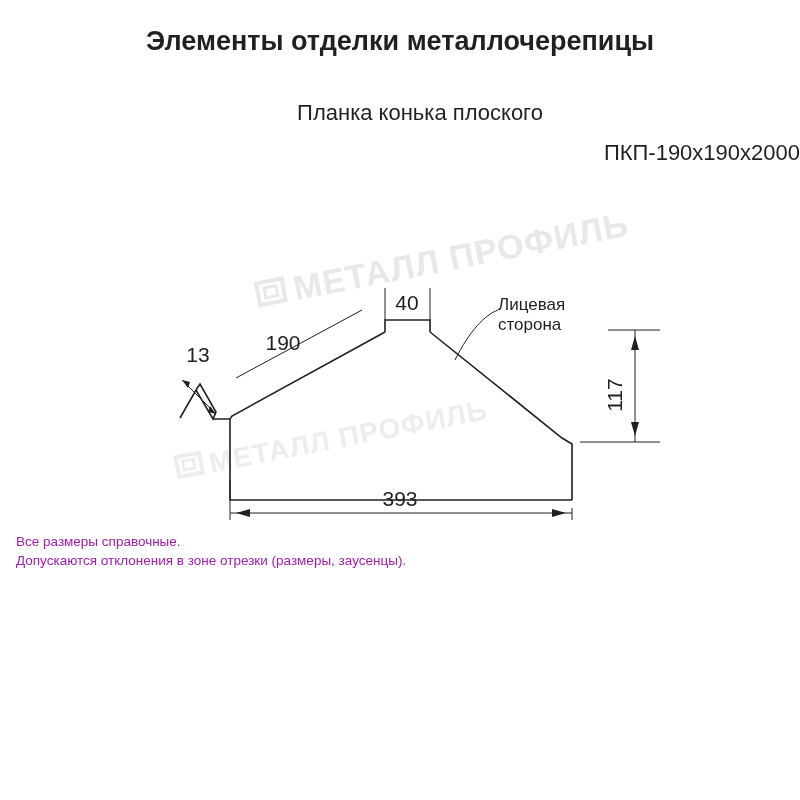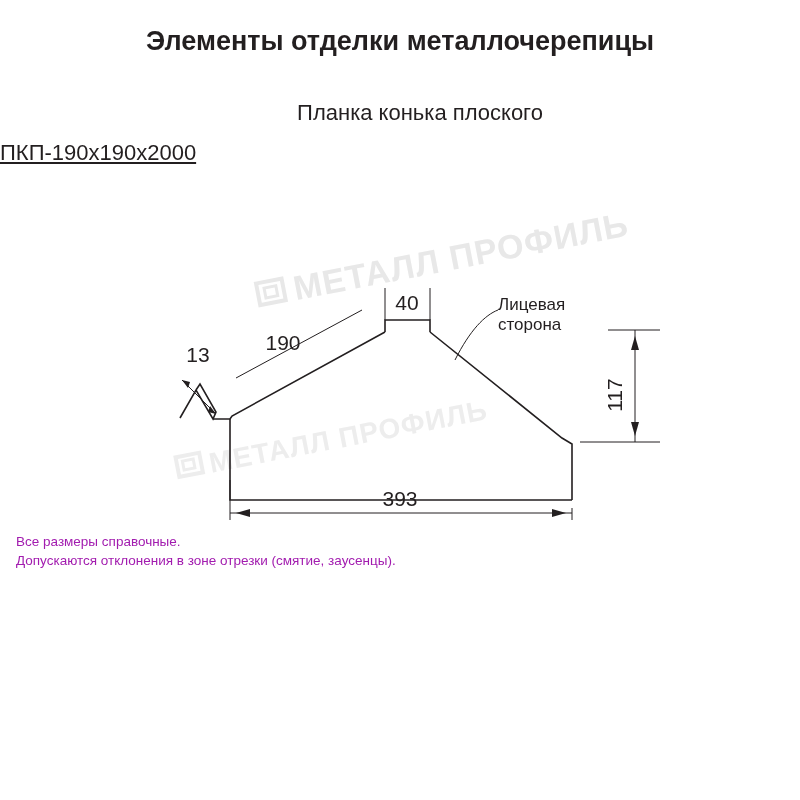--- a/index.html
+++ b/index.html
@@ -39,24 +39,23 @@
     text-align: center;
     font-size: 22px;
     color: #231f20;
     padding-left: 20px;
   }
   .subtitle2 {
     position: absolute;
     top: 140px;
     left: 0;
     width: 800px;
-    text-align: left;
+    text-align: right;
     font-size: 22px;
     color: #231f20;
-    text-decoration: underline;
   }
   .drawing {
     position: absolute;
     top: 190px;
     left: 0;
     width: 800px;
     height: 400px;
   }
   .footer {
     position: absolute;
@@ -173,16 +172,16 @@
         <path d="M 455 170 C 470 140, 485 125, 498 120"></path>
       </g>
       <text class="labeltext" x="498" y="120">Лицевая</text>
       <text class="labeltext" x="498" y="140">сторона</text>
 
     </svg>
   </div>
 
   <div class="footer">
     <div>Все размеры справочные.</div>
-    <div>Допускаются отклонения в зоне отрезки (смятие, заусенцы).</div>
+    <div>Допускаются отклонения в зоне отрезки (размеры, заусенцы).</div>
   </div>
 
 </div>
 
 </body></html>

